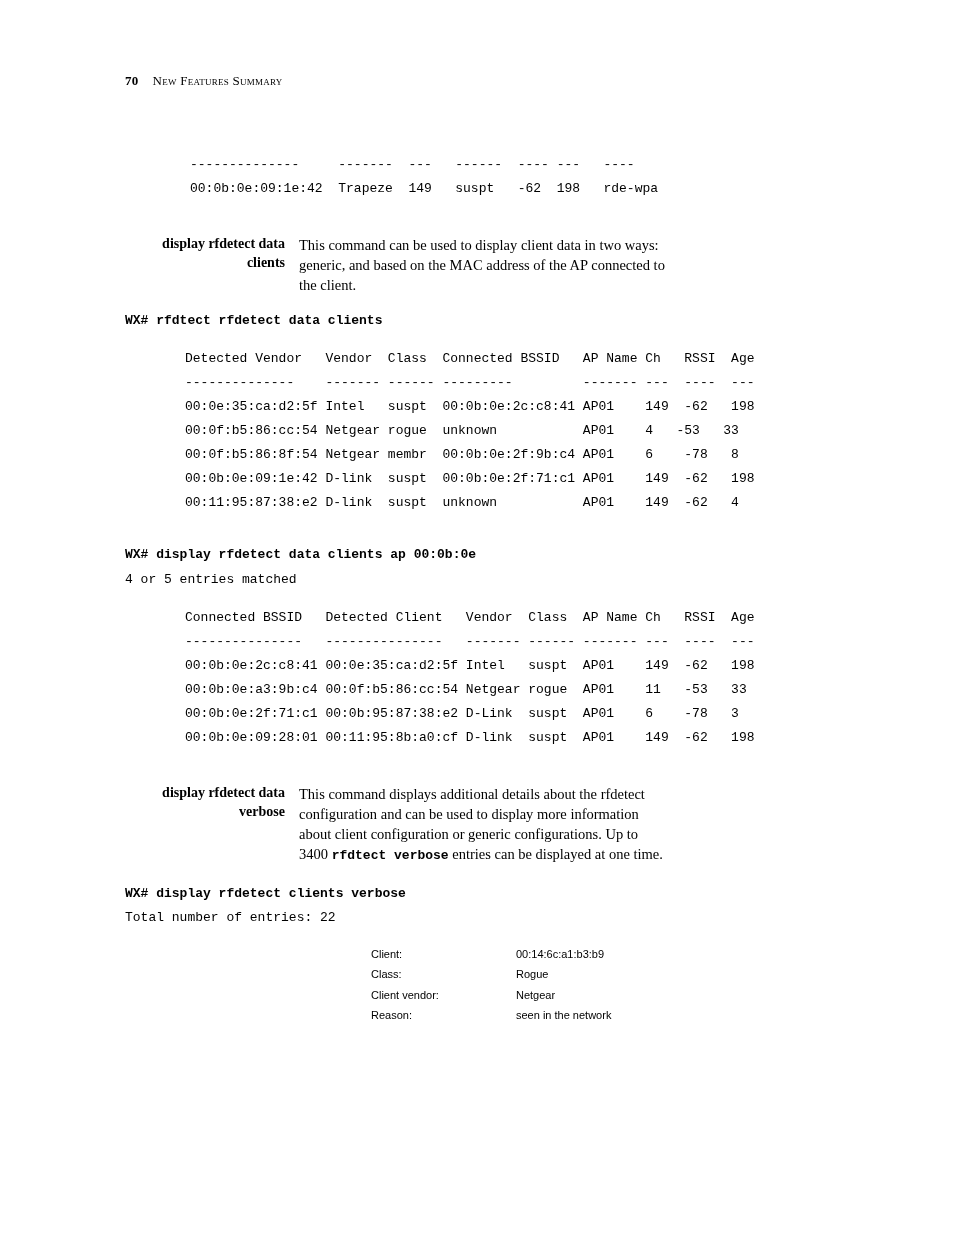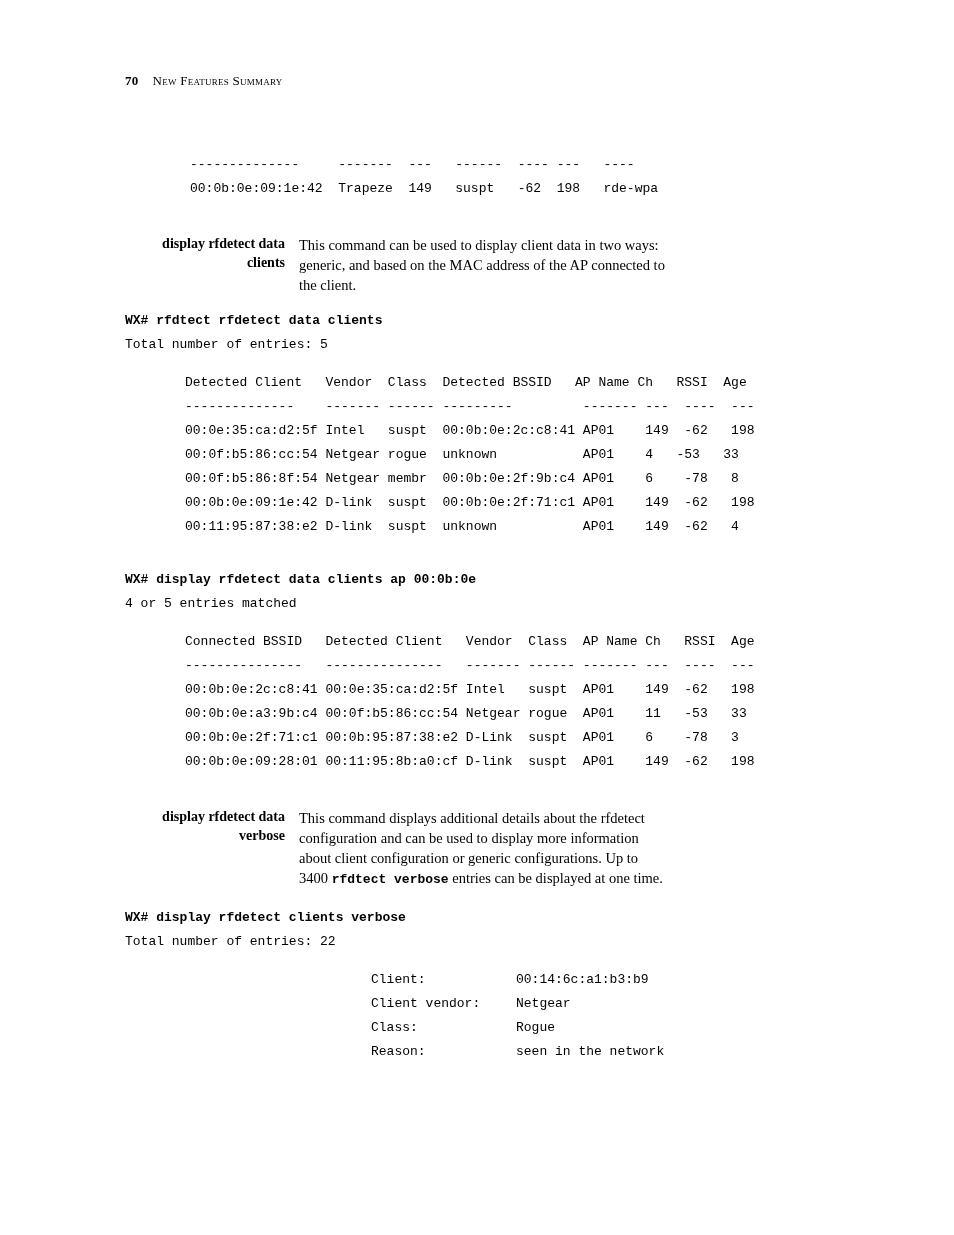--- a/index.html
+++ b/index.html
@@ -63,22 +63,22 @@
     line-height: 1.38;
   }
   .indented-code {
     margin-left: 174px; 
   }
   .indented-code2 {
     margin-left: 80px;
   }
   .spacer-md { height: 14px; }
   .kv {
-    font-family: Liberation Mono, monospace;
-    font-size: 13px;
+    font-family: Liberation Sans, sans-serif;
+    font-size: 11px;
     line-height: 1.85;
   }
   .kv-row { display: flex; }
   .kv-key { width: 145px; }
 </style>
 </head>
 <body>
 
 <div class="page">
 
@@ -90,24 +90,23 @@
   <pre class="mono indented-code2" style="margin-left:65px">--------------     -------  ---   ------  ---- ---   ----</pre>
   <pre class="mono indented-code2" style="margin-left:65px">00:0b:0e:09:1e:42  Trapeze  149   suspt   -62  198   rde-wpa</pre>
 
   <div class="block" style="margin-top:34px">
     <div class="label">display rfdetect data clients</div>
     <div class="body">This command can be used to display client data in two ways: generic, and based on the MAC address of the AP connected to the client.</div>
   </div>
 
   <div class="spacer-md"></div>
   <pre class="mono mono-bold indented-code">WX# rfdtect rfdetect data clients</pre>
-  <pre class="mono indented-code">Total number of entries: 5</pre>
 
   <div class="spacer-md"></div>
-  <pre class="mono" style="margin-left:60px">Detected Client   Vendor  Class  Detected BSSID   AP Name Ch   RSSI  Age</pre>
+  <pre class="mono" style="margin-left:60px">Detected Vendor   Vendor  Class  Connected BSSID   AP Name Ch   RSSI  Age</pre>
   <pre class="mono" style="margin-left:60px">--------------    ------- ------ ---------         ------- ---  ----  ---</pre>
   <pre class="mono" style="margin-left:60px">00:0e:35:ca:d2:5f Intel   suspt  00:0b:0e:2c:c8:41 AP01    149  -62   198</pre>
   <pre class="mono" style="margin-left:60px">00:0f:b5:86:cc:54 Netgear rogue  unknown           AP01    4   -53   33</pre>
   <pre class="mono" style="margin-left:60px">00:0f:b5:86:8f:54 Netgear membr  00:0b:0e:2f:9b:c4 AP01    6    -78   8</pre>
   <pre class="mono" style="margin-left:60px">00:0b:0e:09:1e:42 D-link  suspt  00:0b:0e:2f:71:c1 AP01    149  -62   198</pre>
   <pre class="mono" style="margin-left:60px">00:11:95:87:38:e2 D-link  suspt  unknown           AP01    149  -62   4</pre>
 
   <div class="spacer-md"></div>
   <div class="spacer-md"></div>
   <pre class="mono mono-bold indented-code">WX# display rfdetect data clients ap 00:0b:0e</pre>
@@ -132,26 +131,26 @@
   <pre class="mono mono-bold indented-code">WX# display rfdetect clients verbose</pre>
   <pre class="mono indented-code">Total number of entries: 22</pre>
 
   <div class="spacer-md"></div>
   <div class="kv" style="margin-left:246px">
     <div class="kv-row">
         <span class="kv-key">Client:</span>
         <span>00:14:6c:a1:b3:b9</span>
       </div>
     <div class="kv-row">
+        <span class="kv-key">Class:</span>
+        <span>Rogue</span>
+      </div>
+    <div class="kv-row">
         <span class="kv-key">Client vendor:</span>
         <span>Netgear</span>
-      </div>
-    <div class="kv-row">
-        <span class="kv-key">Class:</span>
-        <span>Rogue</span>
       </div>
     <div class="kv-row">
         <span class="kv-key">Reason:</span>
         <span>seen in the network</span>
       </div>
   </div>
 
 </div>
 
 </body></html>

